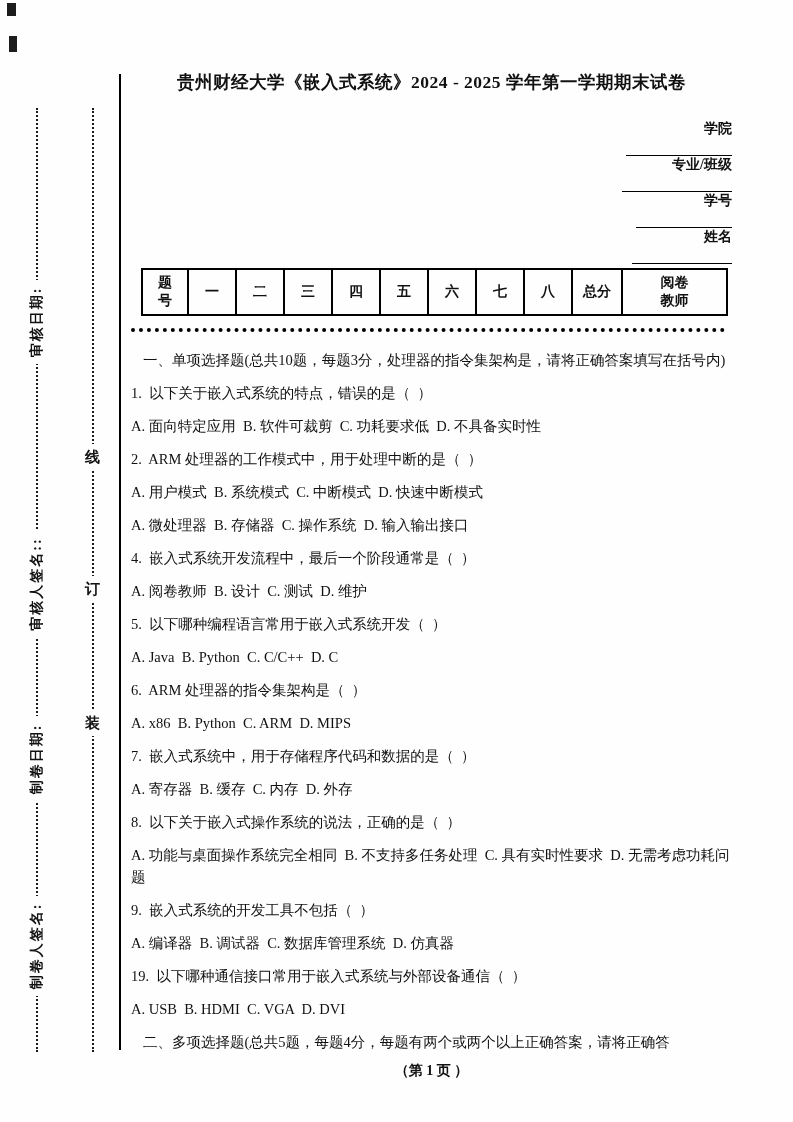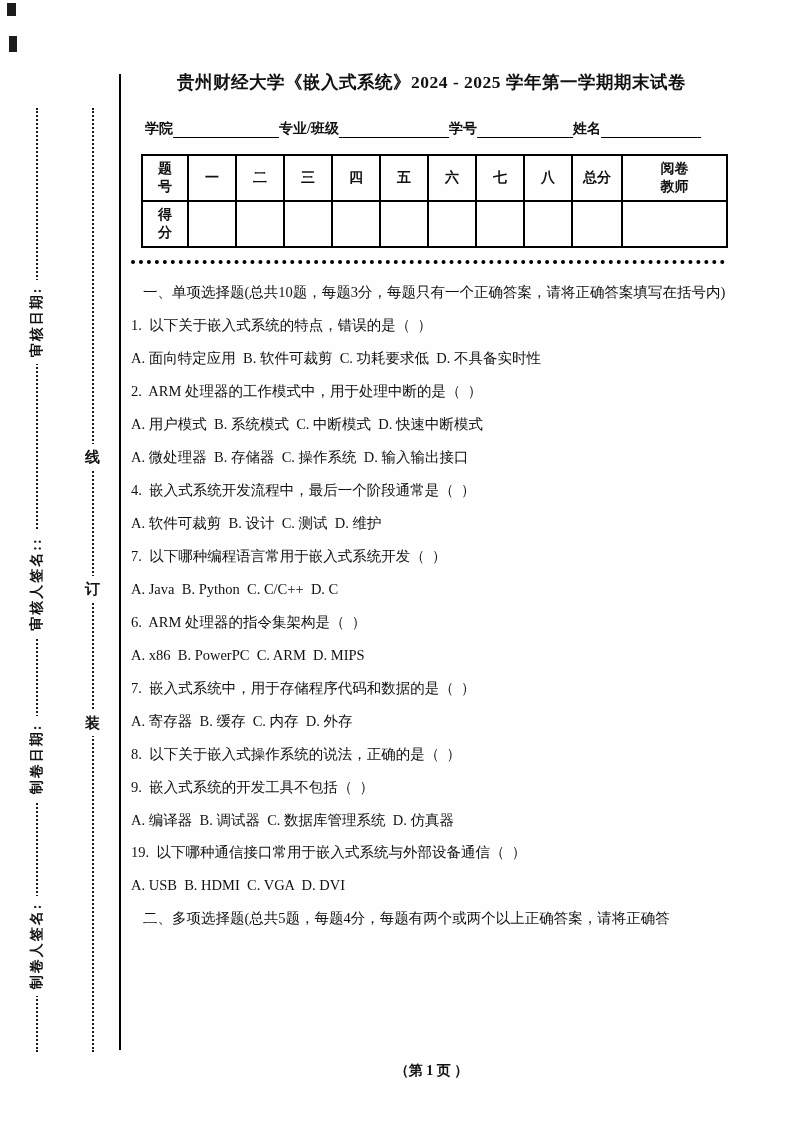--- a/index.html
+++ b/index.html
@@ -18,24 +18,24 @@
   .m-label span { transform: rotate(-90deg); white-space: nowrap; letter-spacing: 2px; }
   .bind-char {
     position: absolute; left: 80px; width: 25px; height: 26px; background: #fefefe;
     text-align: center; font-size: 15px; font-weight: bold; line-height: 26px; z-index: 2;
   }
   .content-border { position: absolute; left: 119px; top: 74px; height: 976px; width: 0; border-left: 2px solid #000; }
   .content { position: absolute; left: 131px; top: 70px; width: 601px; }
   .title { text-align: center; font-size: 17.5px; font-weight: bold; letter-spacing: 0.5px; }
   .info-row {
     display: flex; align-items: flex-end; margin: 26px 0 0 14px;
-    font-size: 14px; font-weight: bold; white-space: nowrap;
+    font-size: 14px; font-weight: bold; white-space: nowrap; flex-direction: column;
   }
   .blank { display: inline-block; border-bottom: 1.6px solid #000; height: 17px; }
-  table.score { border-collapse: collapse; margin: 16px 0 0 10px; table-layout: fixed; }
+  table.score { border-collapse: collapse; margin: 4px 0 0 10px; table-layout: fixed; }
   table.score td {
     border: 2px solid #000; text-align: center; vertical-align: middle;
     font-size: 14px; font-weight: bold; height: 44px; padding: 0;
   }
   .w1em { display: inline-block; width: 1.15em; line-height: 1.3; }
   .w2em { display: inline-block; width: 2.35em; line-height: 1.3; }
   .dot-sep { margin: 12px 0 0 0; width: 594px; border-top: 4px dotted #000; height: 0; }
   .qbody { margin-top: 17px; font-size: 14.5px; line-height: 1.55; }
   .qbody p { margin: 0 0 10.5px; white-space: pre-wrap; }
   .sec { text-indent: 12px; }
@@ -109,62 +109,50 @@
         <td>二</td>
         <td>三</td>
         <td>四</td>
         <td>五</td>
         <td>六</td>
         <td>七</td>
         <td>八</td>
         <td>总分</td>
         <td><span class="w2em">阅卷教师</span></td>
       </tr>
-      <tr>
-        <td><span class="w1em">得分</span></td>
-        <td></td>
-        <td></td>
-        <td></td>
-        <td></td>
-        <td></td>
-        <td></td>
-        <td></td>
-        <td></td>
-        <td></td>
-        <td></td>
-      </tr>
     </tbody>
       </table>
 
     <div class="dot-sep"></div>
 
     <div class="qbody">
-      <p class="sec">一、单项选择题(总共10题，每题3分，每题只有一个正确答案，请将正确答案填写在括号内)</p>
+      <p class="sec">一、单项选择题(总共10题，每题3分，处理器的指令集架构是，请将正确答案填写在括号内)</p>
 
       <p>1.  以下关于嵌入式系统的特点，错误的是（  ）</p>
       <p>A. 面向特定应用  B. 软件可裁剪  C. 功耗要求低  D. 不具备实时性</p>
 
       <p>2.  ARM 处理器的工作模式中，用于处理中断的是（  ）</p>
       <p>A. 用户模式  B. 系统模式  C. 中断模式  D. 快速中断模式</p>
 
       <p>A. 微处理器  B. 存储器  C. 操作系统  D. 输入输出接口</p>
 
       <p>4.  嵌入式系统开发流程中，最后一个阶段通常是（  ）</p>
-      <p>A. 软件可裁剪  B. 设计  C. 测试  D. 维护</p>
+      <p>A. 阅卷教师  B. 设计  C. 测试  D. 维护</p>
 
-      <p>7.  以下哪种编程语言常用于嵌入式系统开发（  ）</p>
+      <p>5.  以下哪种编程语言常用于嵌入式系统开发（  ）</p>
       <p>A. Java  B. Python  C. C/C++  D. C</p>
 
       <p>6.  ARM 处理器的指令集架构是（  ）</p>
-      <p>A. x86  B. PowerPC  C. ARM  D. MIPS</p>
+      <p>A. x86  B. Python  C. ARM  D. MIPS</p>
 
       <p>7.  嵌入式系统中，用于存储程序代码和数据的是（  ）</p>
       <p>A. 寄存器  B. 缓存  C. 内存  D. 外存</p>
 
       <p>8.  以下关于嵌入式操作系统的说法，正确的是（  ）</p>
+      <p>A. 功能与桌面操作系统完全相同  B. 不支持多任务处理  C. 具有实时性要求  D. 无需考虑功耗问题</p>
 
       <p>9.  嵌入式系统的开发工具不包括（  ）</p>
       <p>A. 编译器  B. 调试器  C. 数据库管理系统  D. 仿真器</p>
 
       <p>19.  以下哪种通信接口常用于嵌入式系统与外部设备通信（  ）</p>
       <p>A. USB  B. HDMI  C. VGA  D. DVI</p>
 
       <p class="sec">二、多项选择题(总共5题，每题4分，每题有两个或两个以上正确答案，请将正确答</p>
     </div>
   </div>

